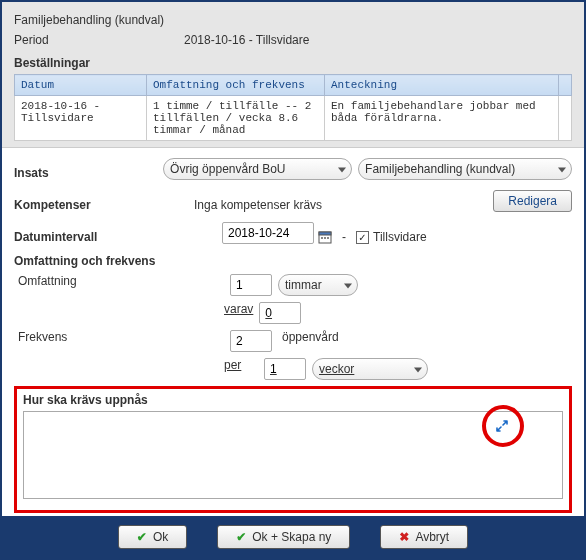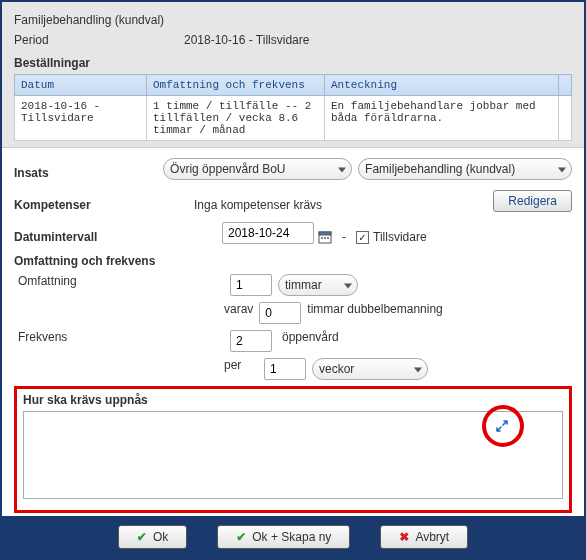--- a/index.html
+++ b/index.html
@@ -158,21 +158,21 @@
   .section-header {
     font-weight: bold;
     font-size: 12px;
     margin: 6px 0;
   }
   .nested-row {
     display: flex;
     margin-bottom: 6px;
     gap: 6px;
   }
-  .nested-indent { padding-left: 200px; }
+  .nested-indent { padding-left: 200px; text-decoration: underline; }
   .inline-label {
     font-size: 12px;
   }
   .red-box {
     border: 3px solid #e00000;
     padding: 4px 6px 8px 6px;
     margin-top: 4px;
     position: relative;
   }
   .goal-header {
@@ -322,21 +322,20 @@
     <input class="input-text input-num" value="1" style="">
     <div class="select select-small">
       <span>timmar</span>
       <span class="caret"></span>
     </div>
   </div>
 
   <div class="nested-row nested-indent" style="padding-left:210px">
     <span class="inline-label">varav</span>
     <input class="input-text input-num" value="0" style="">
-    <span class="inline-label">timmar dubbelbemanning</span>
   </div>
 
   <div class="nested-row">
     <div class="form-sublabel">Frekvens</div>
     <div style="width:54px"></div>
     <input class="input-text input-num" value="2" style="">
     <span class="inline-label" style="margin-left:4px">öppenvård</span>
   </div>
 
   <div class="nested-row nested-indent" style="padding-left:210px">

